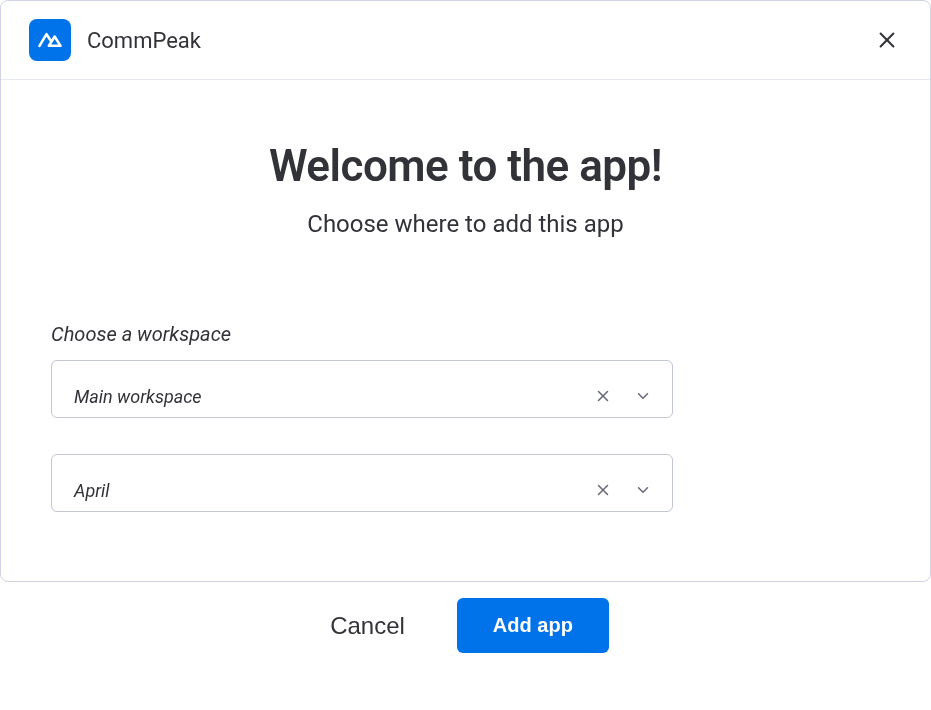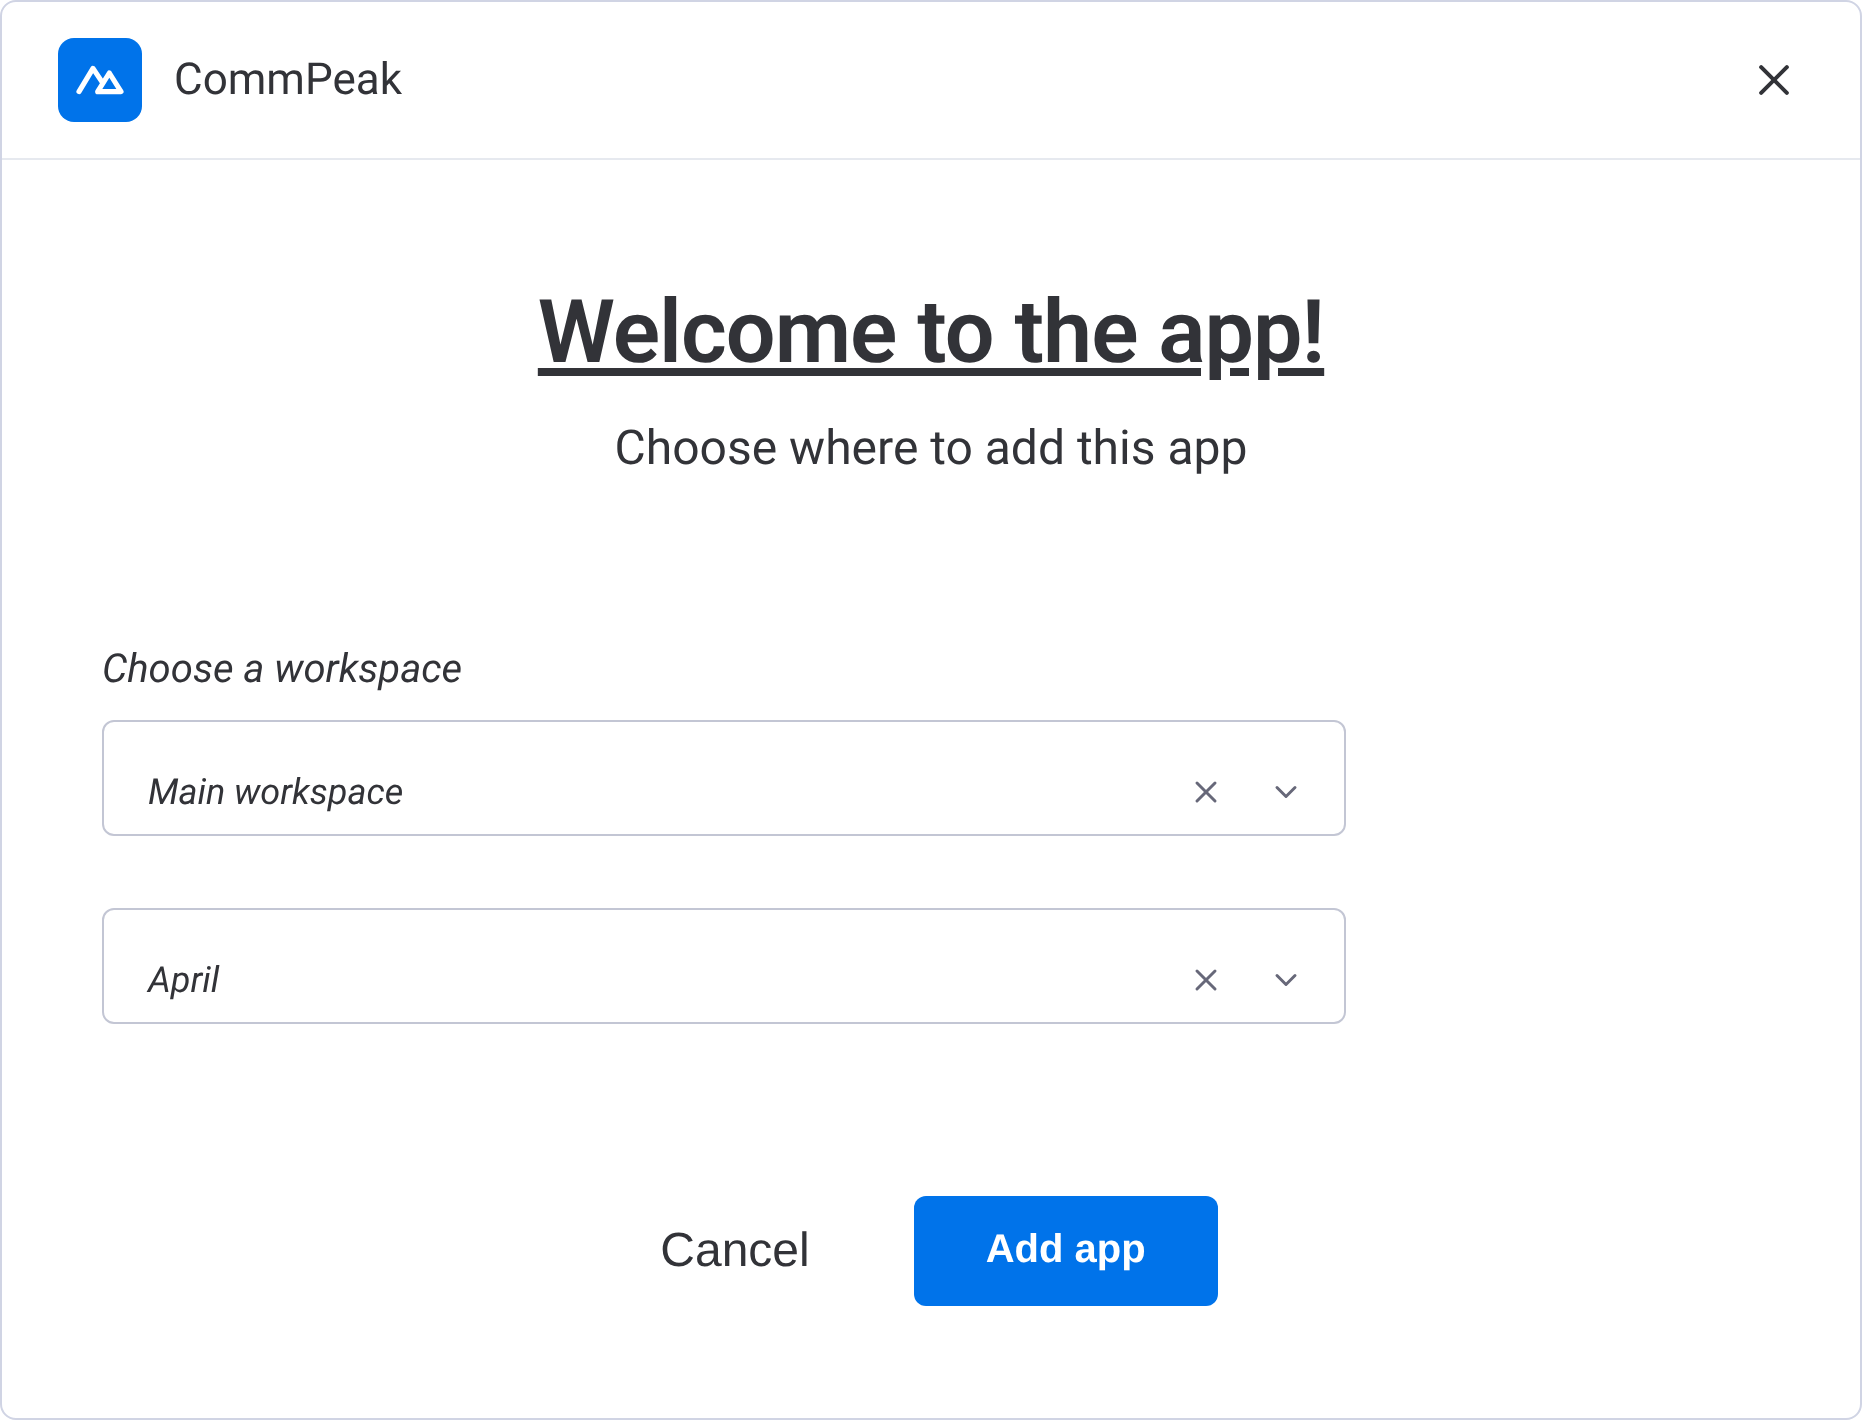--- a/index.html
+++ b/index.html
@@ -9,21 +9,21 @@
     }
     body {
       font-family: -apple-system, BlinkMacSystemFont, 'Segoe UI', Roboto, Helvetica, Arial, sans-serif;
       background: #fff;
       width: 931px;
       height: 710px;
       position: relative;
     }
     .modal {
       width: 931px;
-      height: 710px;
+      height: 582px;
       border: 1px solid #d0d4e4;
       border-radius: 8px;
       background: #fff;
       display: flex;
       flex-direction: column;
     }
     .header {
       display: flex;
       align-items: center;
       justify-content: space-between;
@@ -70,21 +70,20 @@
       display: flex;
       flex-direction: column;
     }
     .title {
       font-size: 44px;
       font-weight: 600;
       color: #323338;
       text-align: center;
       margin-bottom: 18px;
       letter-spacing: -0.5px;
-      text-decoration: underline;
     }
     .subtitle {
       font-size: 24px;
       color: #323338;
       text-align: center;
       font-weight: 400;
       margin-bottom: 84px;
     }
     .field-group {
       margin-bottom: 36px;

